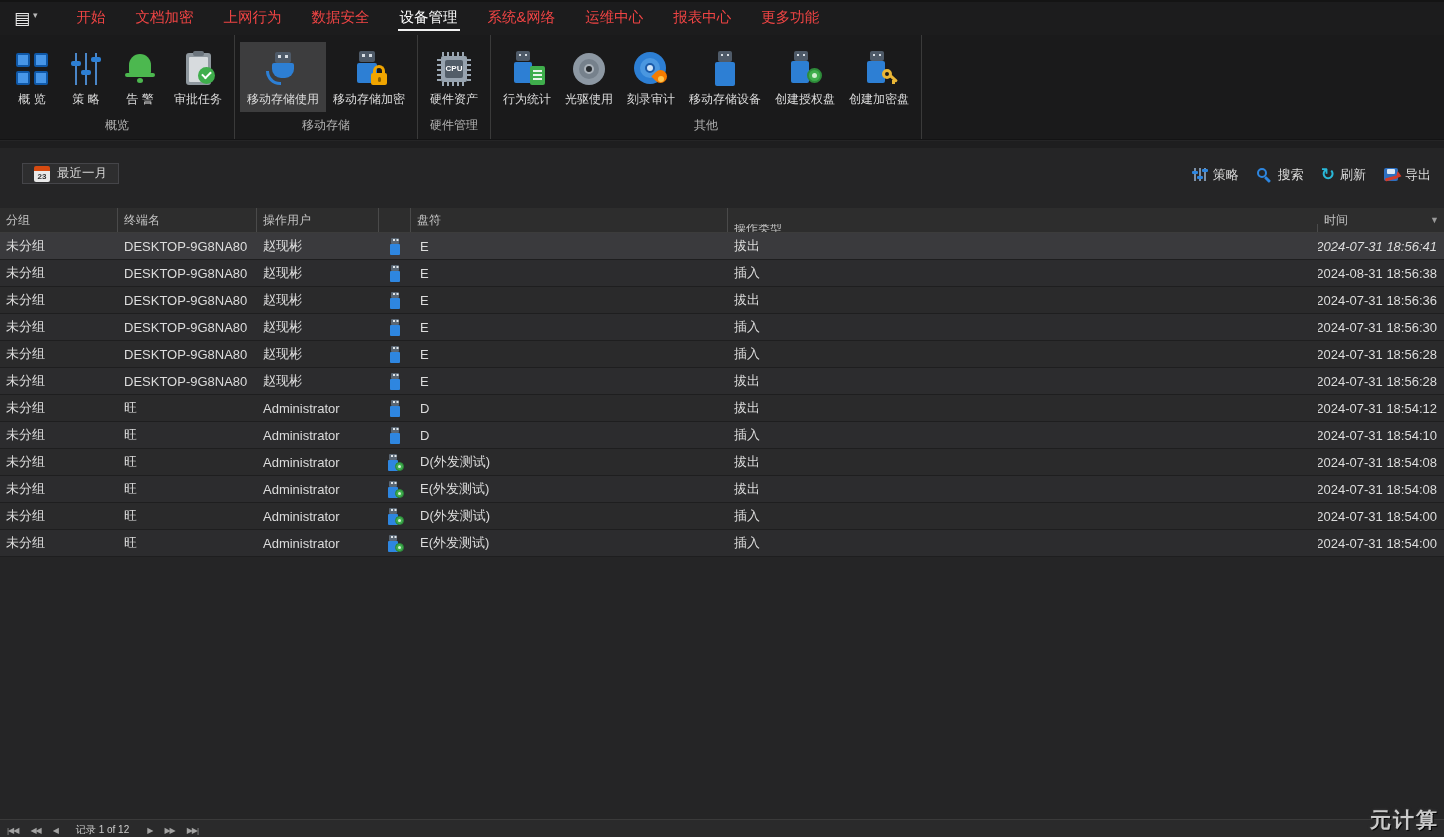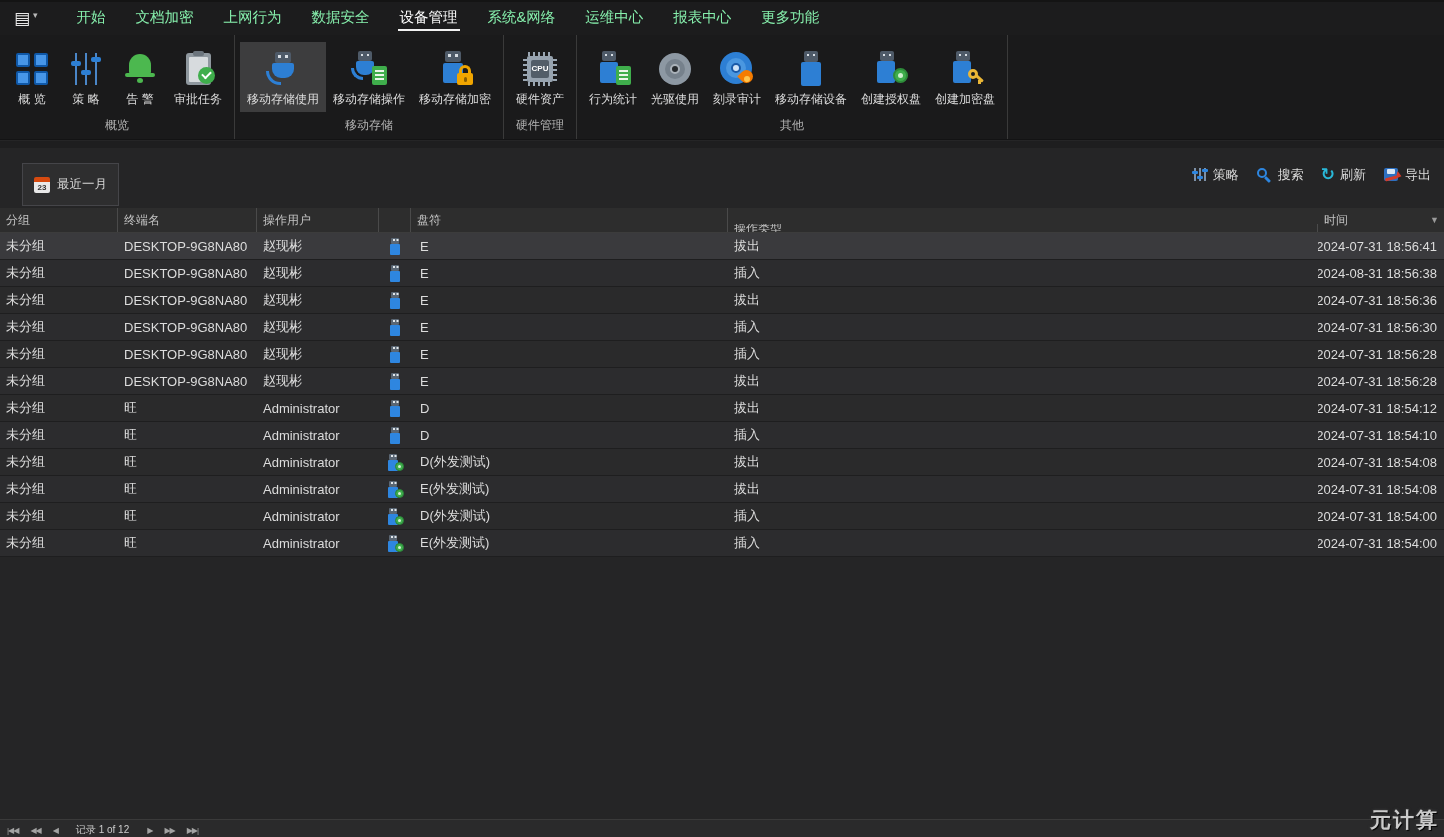--- a/index.html
+++ b/index.html
@@ -3,21 +3,21 @@
 <meta charset="utf-8">
 <style>
   html,body{margin:0;padding:0;background:#101010}
   #window{position:relative;width:1444px;height:837px;background:#252526;overflow:hidden;
     font-family:"Liberation Sans","DejaVu Sans",sans-serif;color:#d8d8d8;-webkit-font-smoothing:antialiased}
   
   .menubar{position:absolute;left:0;top:0;width:100%;height:35px;background:#1c1c1d;border-top:2px solid #141414;
     display:flex;align-items:center;padding-left:14px;box-sizing:border-box;z-index:5}
   .appbtn{display:flex;align-items:center;gap:3px;margin-right:24px;color:#e8e8e8;font-size:17px;cursor:default}
   .appbtn .caret{font-size:9px;color:#b8b8b8;margin-top:-8px}
-  .tab{padding:0 15px;height:33px;line-height:31px;font-size:14.5px;color:#86efac;position:relative;white-space:nowrap;cursor:default}
+  .tab{padding:0 15px;height:33px;line-height:31px;font-size:14.5px;color:#ef4444;position:relative;white-space:nowrap;cursor:default}
   .tab.active{color:#ffffff}
   .tab.active::after{content:"";position:absolute;left:13px;right:13px;bottom:4px;height:2px;background:#f2f2f2}
   
   .ribbon{position:absolute;left:0;top:35px;width:100%;height:105px;background:#1a1a1b;display:flex;
     align-items:stretch;border-bottom:1px solid #131314;box-sizing:border-box}
   .rgroup{display:flex;flex-direction:column;border-right:1px solid #3a3a3a;padding:0 3px}
   .rbtns{display:flex;flex:1;align-items:center;padding:2px 2px 0 2px}
   .rbtn{display:flex;flex-direction:column;align-items:center;justify-content:flex-start;
     padding:7px 7px 4px 7px;cursor:default}
   .rbtn.sel{background:#3d3d3e}
@@ -25,21 +25,21 @@
   .glabel{height:23px;line-height:19px;text-align:center;font-size:12px;color:#b2b2b2}
   .ic{position:relative;width:40px;height:40px}
   .ic i,.mic i,.cal i,.aic i{position:absolute;box-sizing:border-box;font-style:normal}
   .ic .ck{left:20px;top:18px;width:17px;height:17px;background:#3fae4c;border-radius:50%}
   .ic .ck::after{content:"";position:absolute;left:4px;top:4px;width:7px;height:4px;
     border-left:2px solid #fff;border-bottom:2px solid #fff;transform:rotate(-45deg)}
   .ic .die{left:11px;top:11px;width:18px;height:18px;background:#525d68;border-radius:2px;display:flex;
     align-items:center;justify-content:center;color:#fff;font-size:8px;font-weight:700;letter-spacing:0}
   
   .substrip{position:absolute;left:0;top:141px;width:100%;height:7px;background:#1e1e1f}
-  .datebtn{position:absolute;left:22px;top:163px;height:43px;display:flex;align-items:center;gap:7px;
+  .datebtn{position:absolute;left:22px;top:163px;height:21px;display:flex;align-items:center;gap:7px;
     padding:0 11px;background:#2e2e2f;border:1px solid #454549;font-size:12.5px;color:#d6d6d6;box-sizing:border-box;cursor:default}
   .cal{position:relative;width:16px;height:16px;display:inline-block}
   .cal .caltop{left:0;top:0;width:16px;height:5px;background:#d64a10;border-radius:2px 2px 0 0}
   .cal .calbody{left:0;top:5px;width:16px;height:11px;background:#e9e9e9;border-radius:0 0 2px 2px;
     color:#333;font-size:8px;font-weight:700;display:flex;align-items:center;justify-content:center}
   .actions{position:absolute;right:13px;top:166px;display:flex;align-items:center;gap:17px}
   .action{display:flex;align-items:center;gap:5px;font-size:13px;color:#dcdcdc;cursor:default}
   .aic{position:relative;width:17px;height:16px;display:inline-block}
   .refresh-glyph{font-size:17px;font-weight:700;color:#29b8d8;line-height:16px}
   
@@ -136,31 +136,20 @@
             <div class="ic">
               <i style="left:12px;top:3px;width:16px;height:11px;background:#4e5a68;border-radius:2px"></i>
               <i style="left:15px;top:6px;width:3px;height:3px;background:#d8dee4;box-shadow:7px 0 0 #d8dee4"></i>
               <i style="left:9px;top:14px;width:22px;height:15px;background:#2d7fd4;border-radius:2px 2px 9px 9px"></i>
               <i style="left:3px;top:22px;width:15px;height:14px;border:3px solid #2d7fd4;border-top:none;border-right:none;border-radius:0 0 0 14px"></i>
             </div>
             <div class="rlabel">移动存储使用</div>
           </div>
           <div class="rbtn">
             <div class="ic">
-              <i style="left:9px;top:2px;width:14px;height:10px;background:#4e5a68;border-radius:2px"></i>
-              <i style="left:12px;top:5px;width:2px;height:2px;background:#d8dee4;box-shadow:6px 0 0 #d8dee4"></i>
-              <i style="left:7px;top:12px;width:18px;height:14px;background:#2d7fd4;border-radius:2px 2px 8px 8px"></i>
-              <i style="left:2px;top:19px;width:12px;height:12px;border:3px solid #2d7fd4;border-top:none;border-right:none;border-radius:0 0 0 12px"></i>
-              <i style="left:23px;top:17px;width:15px;height:19px;background:#3fae4c;border-radius:2px"></i>
-              <i style="left:26px;top:21px;width:9px;height:2px;background:#e8f5e9;box-shadow:0 4px 0 #e8f5e9,0 8px 0 #e8f5e9"></i>
-            </div>
-            <div class="rlabel">移动存储操作</div>
-          </div>
-          <div class="rbtn">
-            <div class="ic">
               <i style="left:10px;top:2px;width:16px;height:11px;background:#4e5a68;border-radius:2px"></i>
               <i style="left:13px;top:5px;width:3px;height:3px;background:#d8dee4;box-shadow:7px 0 0 #d8dee4"></i>
               <i style="left:8px;top:14px;width:20px;height:20px;background:#2d7fd4;border-radius:2px"></i>
               <i style="left:24px;top:16px;width:12px;height:9px;border:3px solid #f0a500;border-bottom:none;border-radius:7px 7px 0 0"></i>
               <i style="left:22px;top:24px;width:16px;height:12px;background:#f0a500;border-radius:2px"></i>
               <i style="left:29px;top:28px;width:3px;height:5px;background:#8a5f00;border-radius:2px"></i>
             </div>
             <div class="rlabel">移动存储加密</div>
           </div>
         </div>
@@ -322,21 +311,21 @@
           <div class="gcell" style="width: 122px;">赵现彬</div>
           <div class="gcell icon-col" style="width: 32px;">
             <span class="mic">
               <i style="left:4px;top:1px;width:8px;height:6px;background:#5a6673;border-radius:1px"></i>
               <i style="left:6px;top:2.5px;width:2px;height:2px;background:#e0e6ea;box-shadow:3.5px 0 0 #e0e6ea"></i>
               <i style="left:3px;top:7px;width:10px;height:11px;background:#2e86e0;border-radius:1px"></i>
             </span>
           </div>
           <div class="gcell drive-col" style="width: 317px;">E</div>
           <div class="gcell" style="width: 590px;">拔出</div>
-          <div class="gcell time-col" style="width: 126px;">2024-07-31 18:56:41</div>
+          <div class="gcell time-col" style="width: 126px; font-style: italic;">2024-07-31 18:56:41</div>
         </div>
         <div class="grow alt">
           <div class="gcell" style="width: 118px;">未分组</div>
           <div class="gcell" style="width: 139px;">DESKTOP-9G8NA80</div>
           <div class="gcell" style="width: 122px;">赵现彬</div>
           <div class="gcell icon-col" style="width: 32px;">
             <span class="mic">
               <i style="left:4px;top:1px;width:8px;height:6px;background:#5a6673;border-radius:1px"></i>
               <i style="left:6px;top:2.5px;width:2px;height:2px;background:#e0e6ea;box-shadow:3.5px 0 0 #e0e6ea"></i>
               <i style="left:3px;top:7px;width:10px;height:11px;background:#2e86e0;border-radius:1px"></i>

